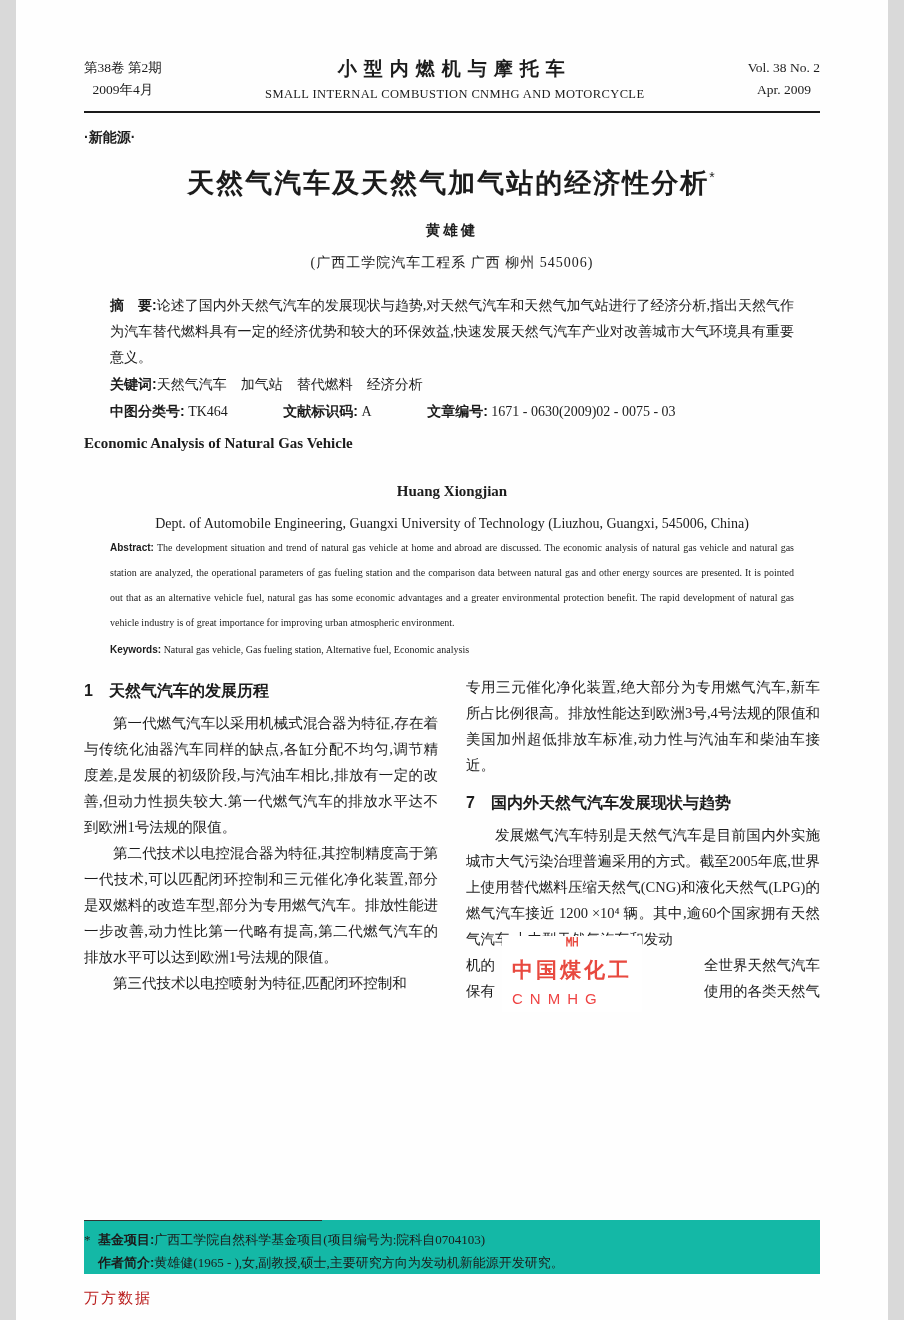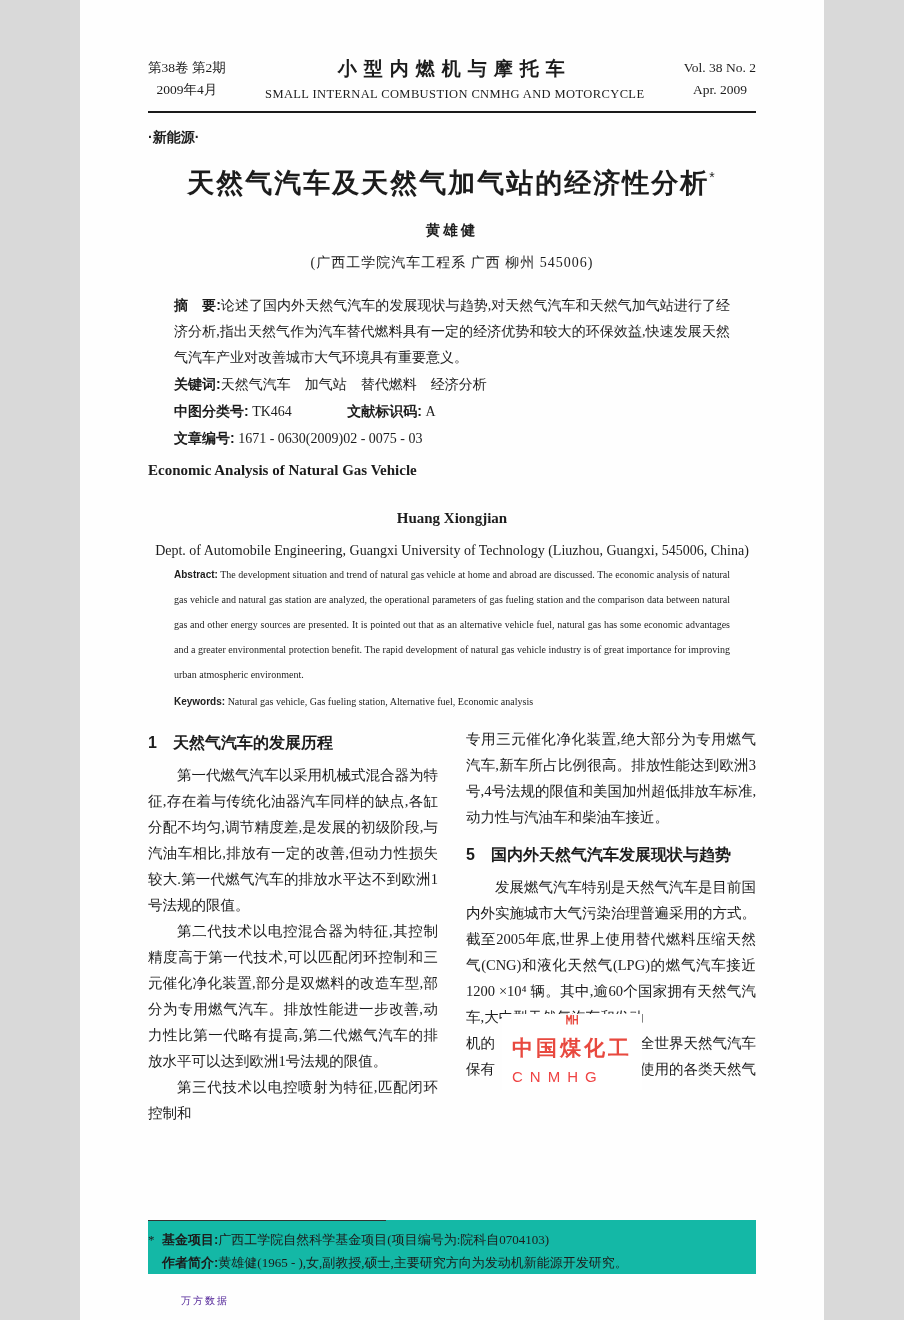--- a/index.html
+++ b/index.html
@@ -1,18 +1,18 @@
 <!DOCTYPE html>
 <html><head>
 <meta charset="utf-8">
 <style>
   * { margin:0; padding:0; box-sizing:border-box; }
   html,body { background:#d9d9d9; }
   body { font-family:"Liberation Serif","DejaVu Serif",serif; color:#1c1c1c; }
-  .page { width:744px; height:1320px; background:#fefefe; margin:0 auto; position:relative;
+  .page { width:872px; height:1320px; background:#fefefe; margin:0 auto; position:relative;
           padding:56px 68px 0; overflow:hidden; }
 
   
   .jheader { display:flex; justify-content:space-between; align-items:center;
              padding-bottom:9px; border-bottom:2px solid #1a1a1a; }
   .jh-side { font-size:13.5px; line-height:22px; text-align:center; white-space:nowrap; }
   .jh-center { text-align:center; flex:1; }
   .jname-cn { font-size:19px; font-weight:700; letter-spacing:7px;
               font-family:"Liberation Sans","DejaVu Sans",sans-serif; }
   .jname-en { font-size:12.5px; margin-top:5px; letter-spacing:0.4px; }
@@ -59,21 +59,21 @@
 
   
   .footnotes { position:absolute; left:68px; right:68px; bottom:46px; background:#14b8a6;
                font-size:13px; line-height:23px; }
   .fn-rule { width:238px; border-top:1px solid #333; margin-bottom:7px; }
   .fn-line { padding-left:14px; }
   .fn-line.first { padding-left:0; }
   .fn-marker { display:inline-block; width:14px; }
   .fn-label { font-weight:700; font-family:"Liberation Sans","DejaVu Sans",sans-serif; }
 
-  .db-mark { position:absolute; left:68px; bottom:12px; font-size:10px; color:#4c1d95; letter-spacing:2px;margin-left:33px; }
+  .db-mark { position:absolute; left:68px; bottom:12px; font-size:15px; color:#b91c1c; letter-spacing:2px; }
 </style>
 </head>
 <body>
 
 <div class="page">
 
   <header class="jheader">
     <div class="jh-side">
       <div>第38卷  第2期</div>
       <div>2009年4月</div>
@@ -121,21 +121,21 @@
 
     <div class="col">
       <h3>1　天然气汽车的发展历程</h3>
       <p class="ind">第一代燃气汽车以采用机械式混合器为特征,存在着与传统化油器汽车同样的缺点,各缸分配不均匀,调节精度差,是发展的初级阶段,与汽油车相比,排放有一定的改善,但动力性损失较大.第一代燃气汽车的排放水平达不到欧洲1号法规的限值。</p>
       <p class="ind">第二代技术以电控混合器为特征,其控制精度高于第一代技术,可以匹配闭环控制和三元催化净化装置,部分是双燃料的改造车型,部分为专用燃气汽车。排放性能进一步改善,动力性比第一代略有提高,第二代燃气汽车的排放水平可以达到欧洲1号法规的限值。</p>
       <p class="ind">第三代技术以电控喷射为特征,匹配闭环控制和</p>
     </div>
 
     <div class="col">
       <p>专用三元催化净化装置,绝大部分为专用燃气汽车,新车所占比例很高。排放性能达到欧洲3号,4号法规的限值和美国加州超低排放车标准,动力性与汽油车和柴油车接近。</p>
-      <h3 class="s2h">5　国内外天然气汽车发展现状与趋势</h3>
+      <h3 class="s2h">7　国内外天然气汽车发展现状与趋势</h3>
       <p class="ind">发展燃气汽车特别是天然气汽车是目前国内外实施城市大气污染治理普遍采用的方式。截至2005年底,世界上使用替代燃料压缩天然气(CNG)和液化天然气(LPG)的燃气汽车接近 1200 ×10⁴ 辆。其中,逾60个国家拥有天然气汽车,大中型天然气汽车和发动</p>
 
       <div class="wm-block">
         <div class="wm-line">
           <span>机的</span>
           <span>全世界天然气汽车</span>
         </div>
         <div class="wm-line">
           <span>保有</span>
           <span>使用的各类天然气</span>

